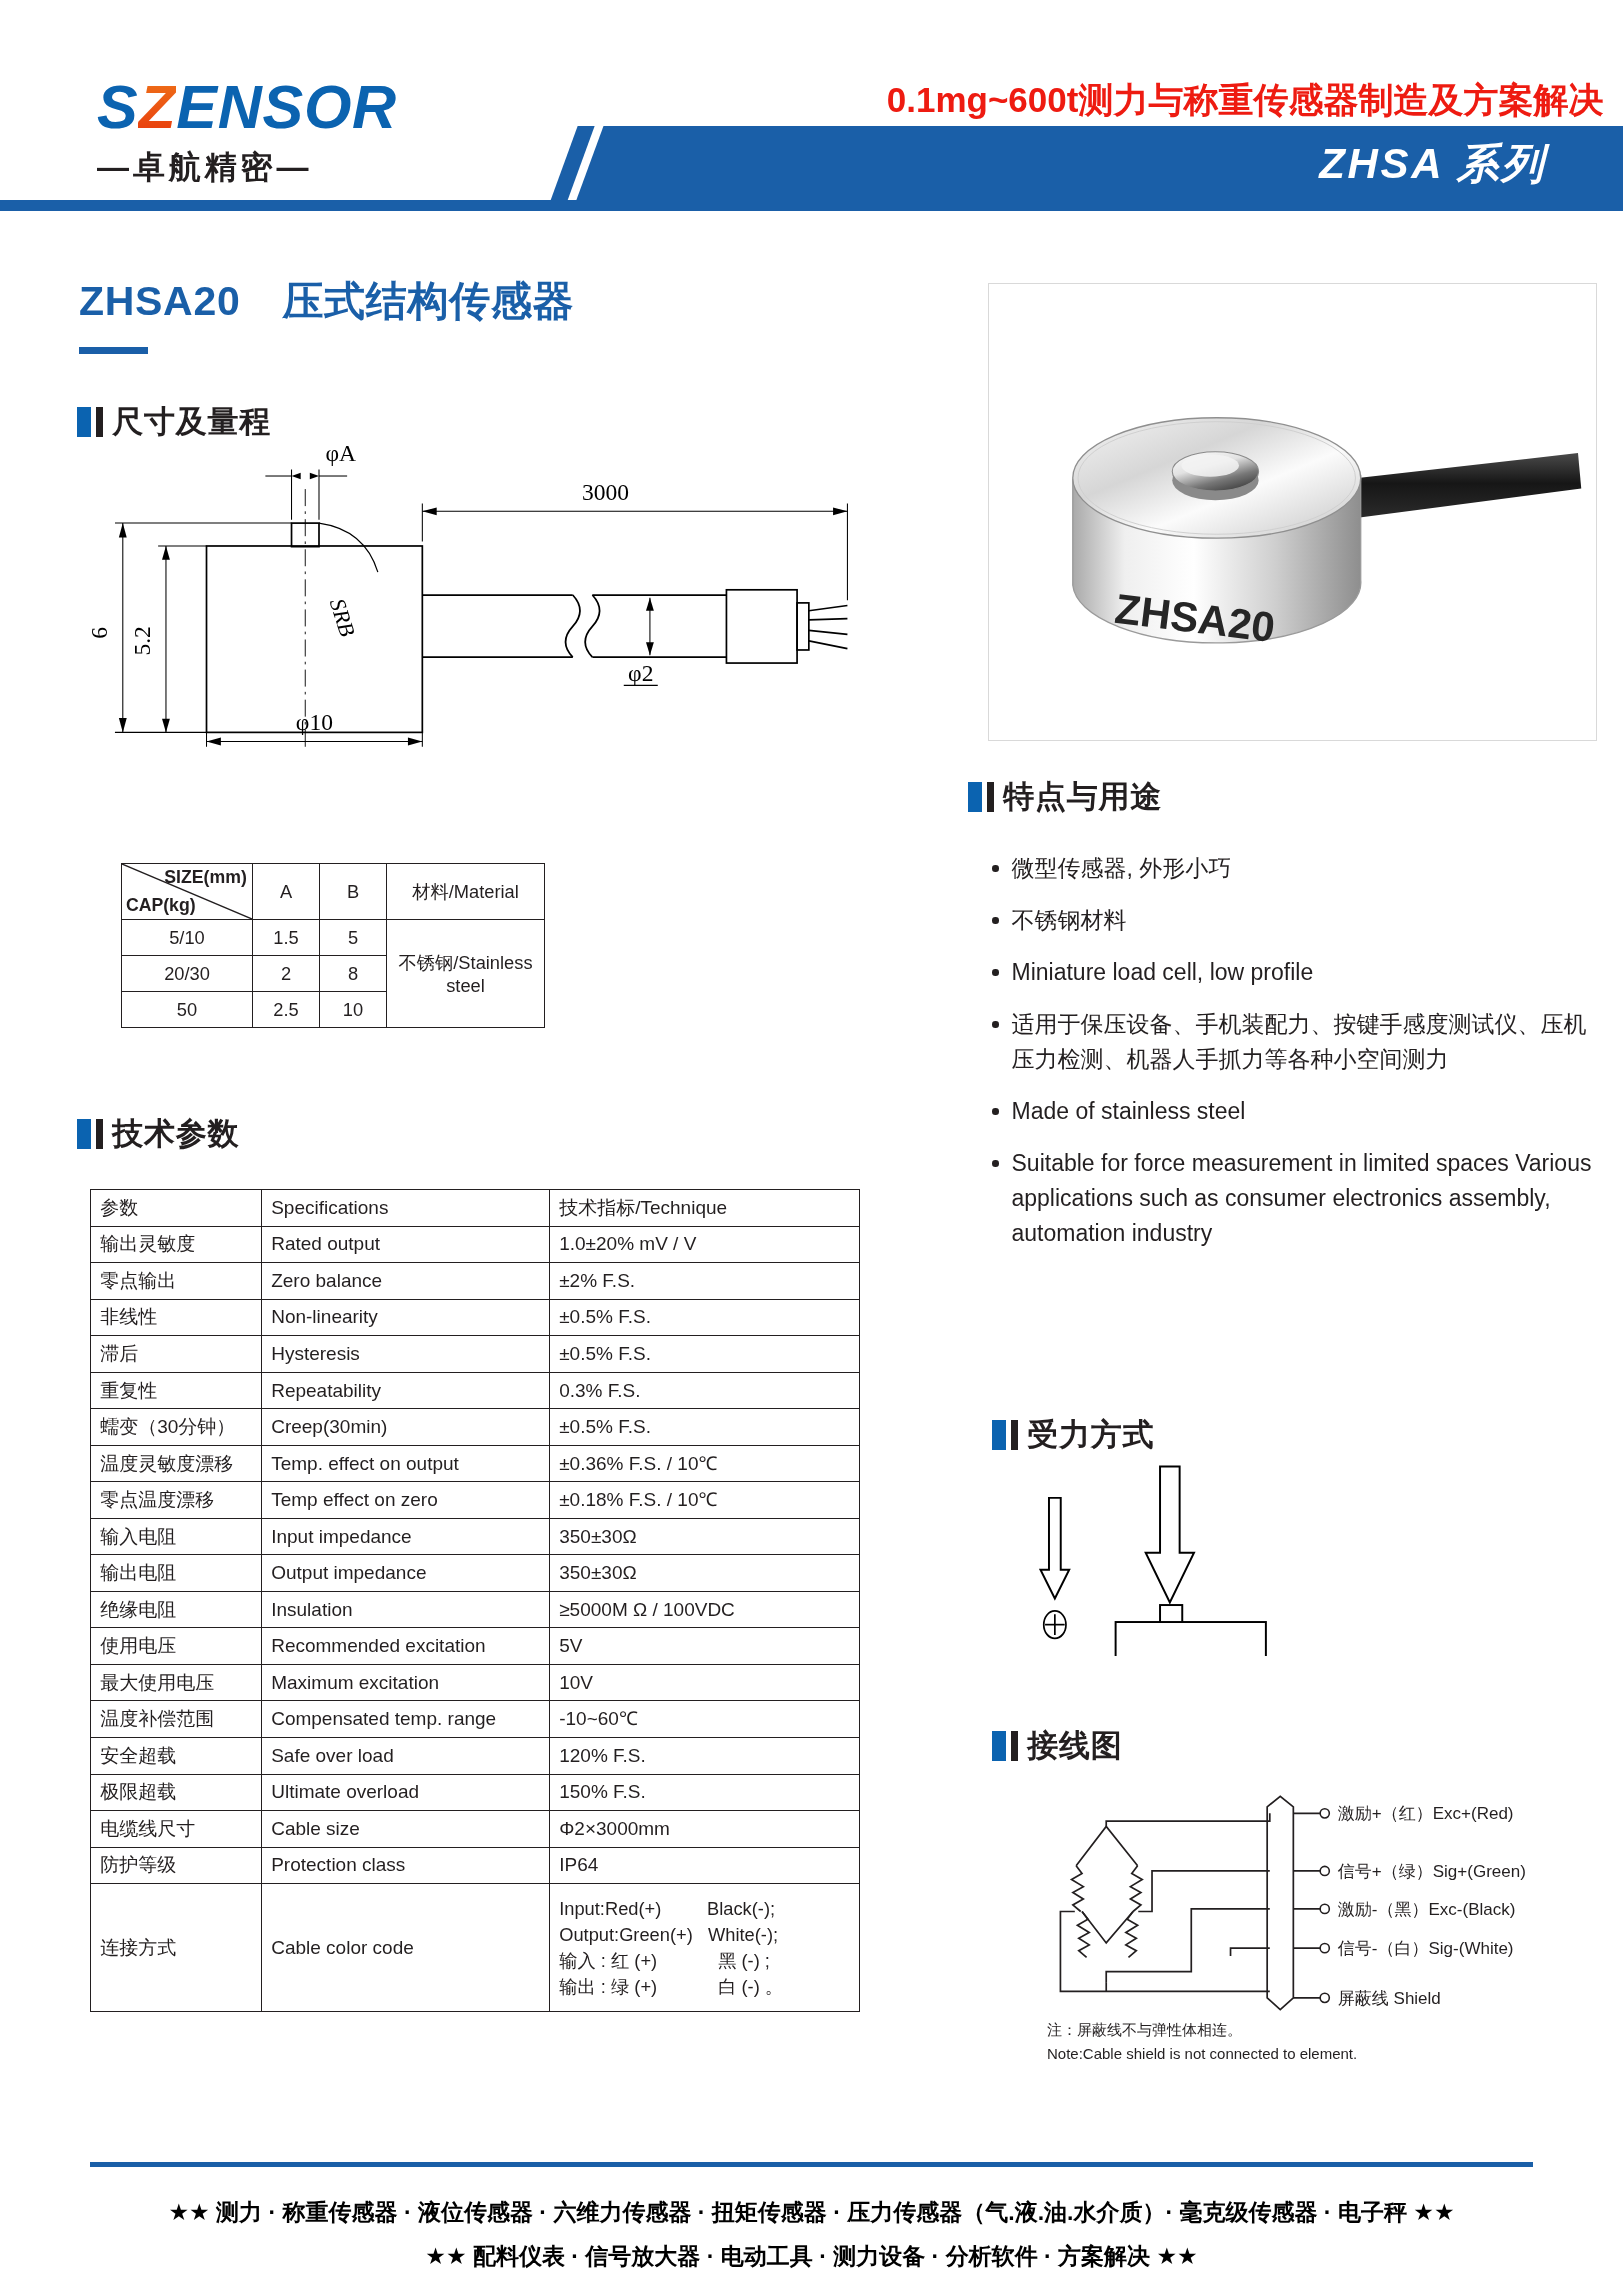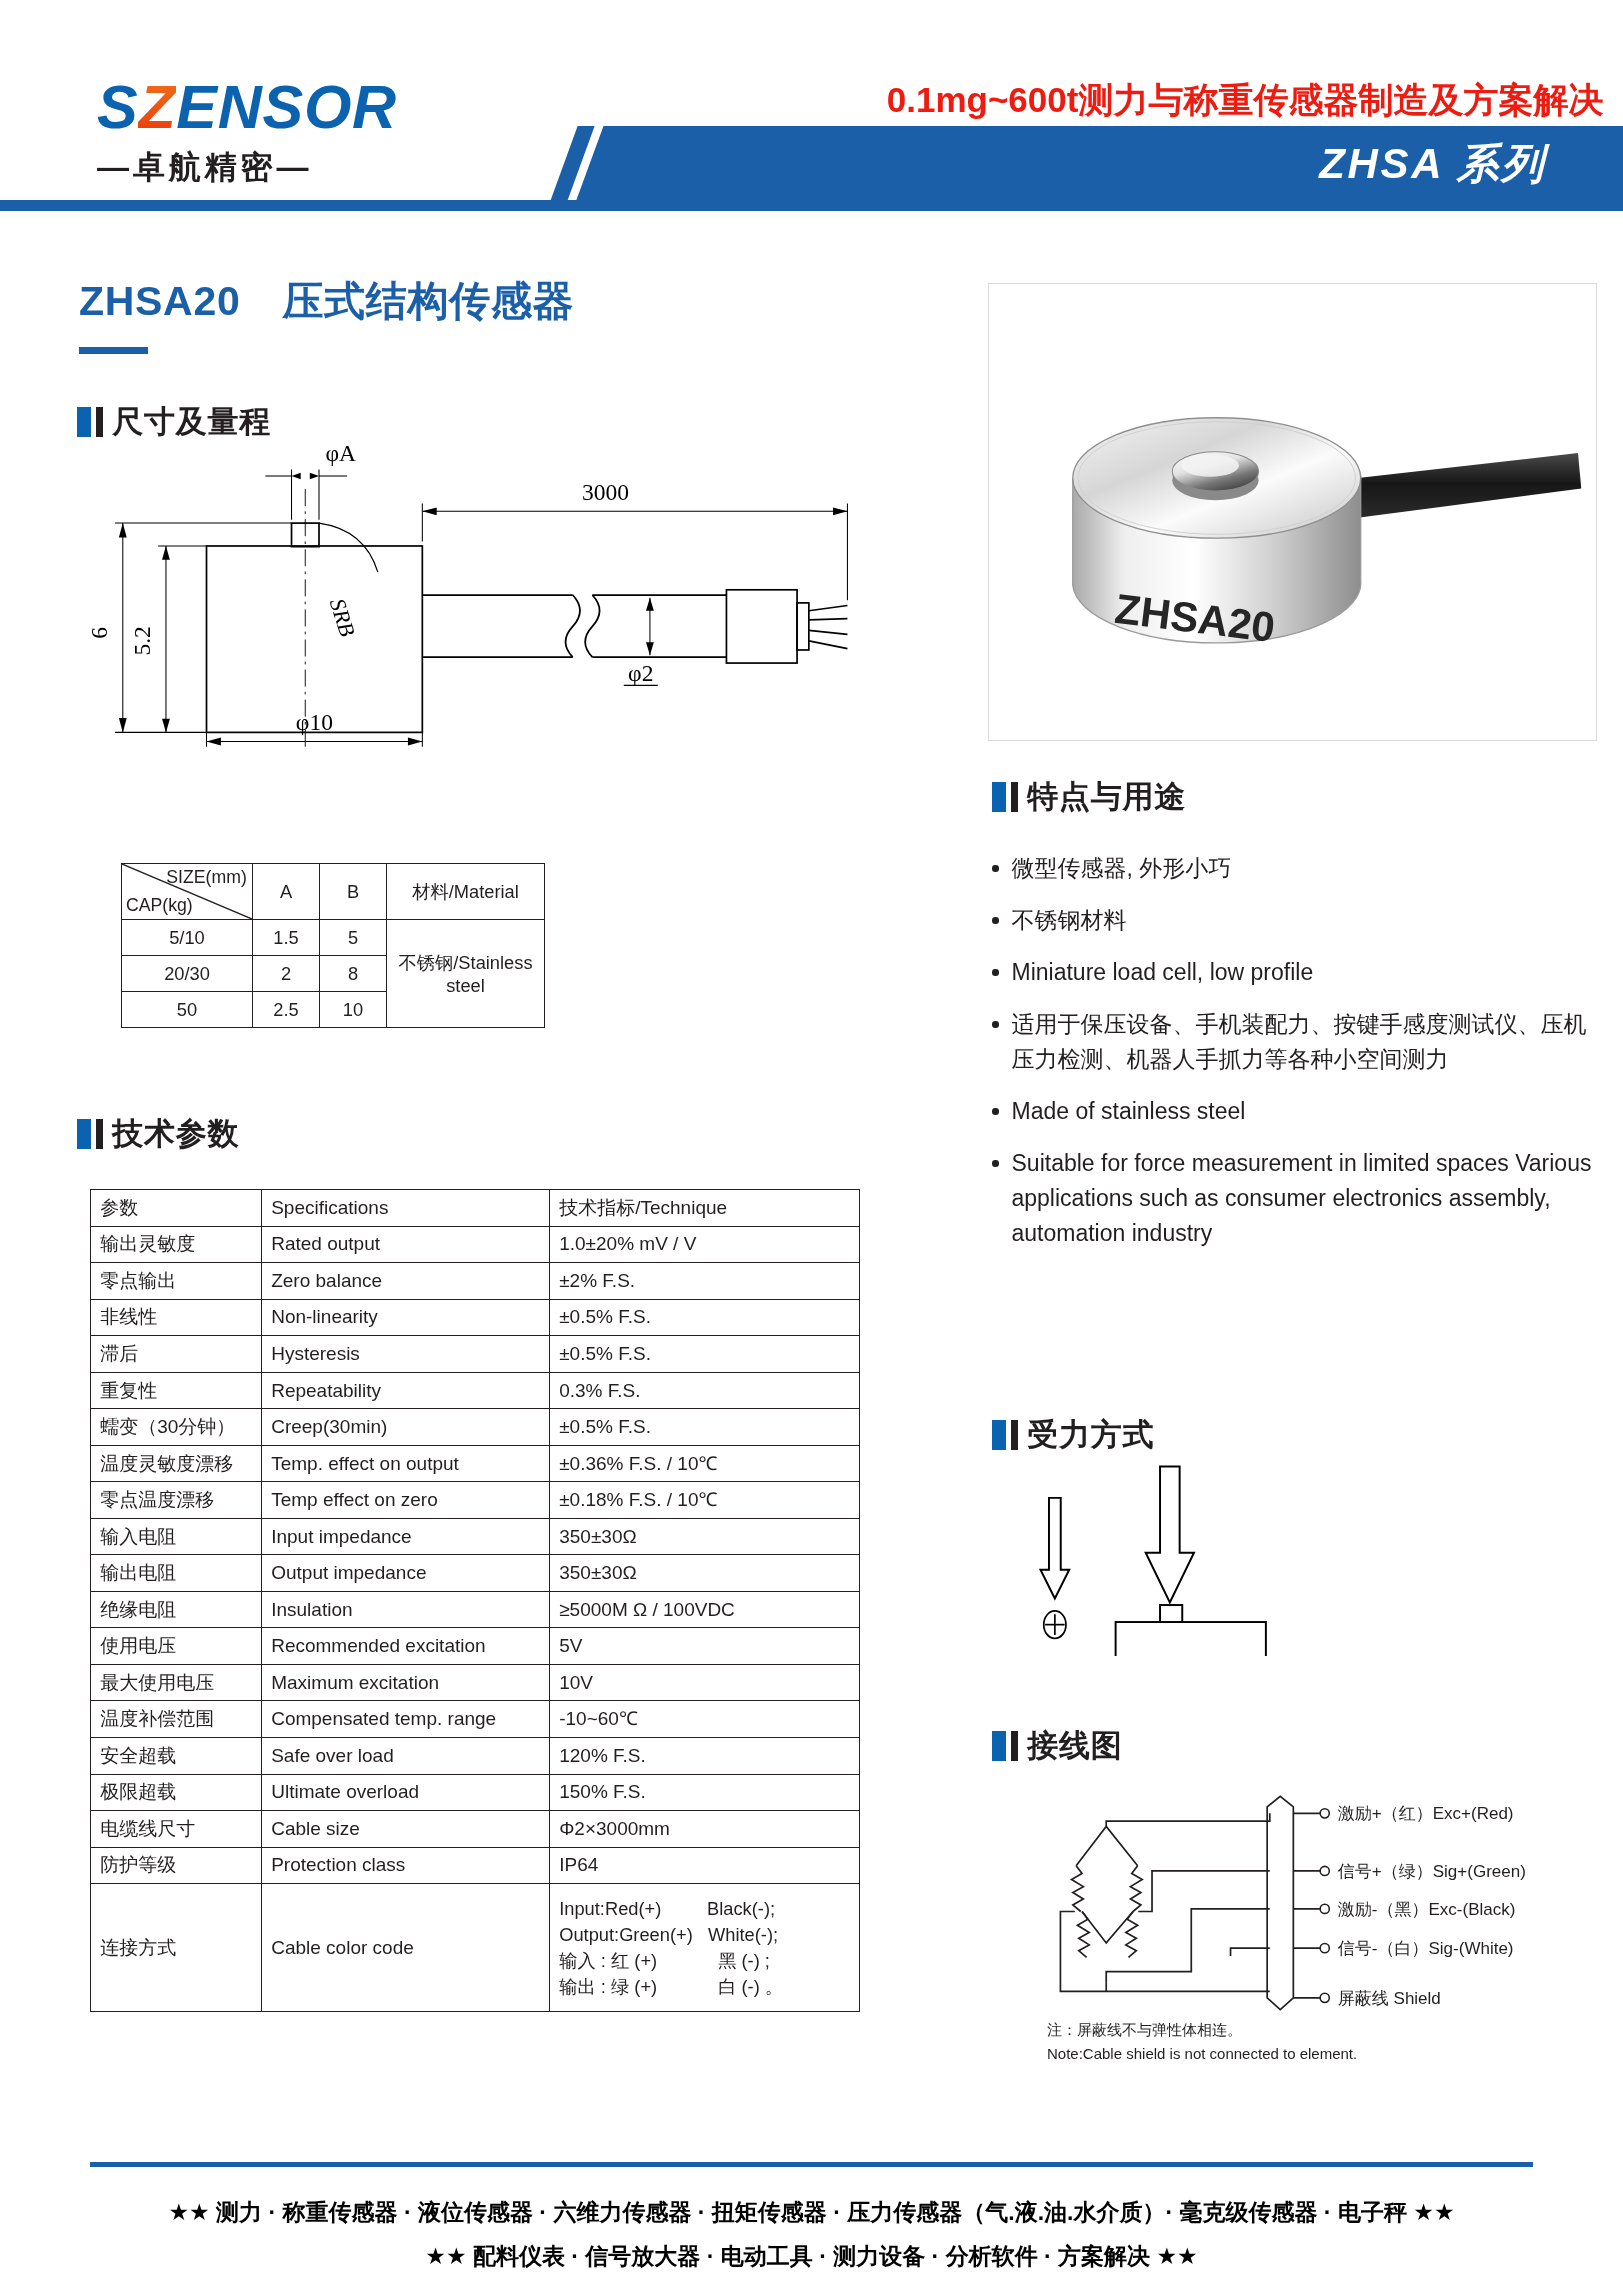--- a/index.html
+++ b/index.html
@@ -68,21 +68,21 @@
   .dim-drawing { position: absolute; left: 69px; top: 425px; width: 844px; height: 327px; }
   .dim-drawing svg { display: block; }
 
   
   .size-table { position: absolute; left: 121px; top: 863px;
                 border-collapse: collapse; }
   .size-table td, .size-table th {
      border: 1.3px solid #231f20; font-size: 18.3px; font-weight: 400;
      color: #231f20; text-align: center; padding: 6.5px 3.9px;
      font-family: "Liberation Sans", sans-serif; }
-  .size-table .corner { position: relative; width: 131px; height: 56px; padding: 0; }
+  .size-table .corner { position: relative; width: 131px; height: 56px; padding: 0; font-weight: bold; }
   .corner-inner { position: relative; width: 100%; height: 100%; }
   .corner-inner .diag { position: absolute; left: 0; top: 0; width: 100%; height: 100%; }
   .corner-inner .lbl-size { position: absolute; right: 5.2px; top: 3.3px; font-size: 17.7px; }
   .corner-inner .lbl-cap  { position: absolute; left: 3.9px; bottom: 2.6px; font-size: 17.7px; }
   .size-table .c-ab { width: 67px; }
   .size-table .c-mat { width: 158px; }
 
   
   .spec-table { position: absolute; left: 90px; top: 1189px;
                 width: 770px; border-collapse: collapse; }
@@ -425,21 +425,21 @@
     <ellipse cx="348" cy="296" rx="212" ry="86" fill="none" stroke="#cfcfcf" stroke-width="1.5"></ellipse>
 
     <ellipse cx="346" cy="300" rx="66" ry="30" fill="#8a8a8a"></ellipse>
     <ellipse cx="346" cy="286" rx="66" ry="30" fill="url(#bossG)" stroke="#8a8a8a" stroke-width="1.6"></ellipse>
     <ellipse cx="338" cy="277" rx="44" ry="17" fill="#f3f3f3" opacity="0.85"></ellipse>
 
     <text x="312" y="532" font-family="'Liberation Sans',sans-serif" font-size="64" font-weight="600" fill="#262626" text-anchor="middle" transform="rotate(7 312 532)">ZHSA20</text>
   </svg>
 </div>
 
-<div class="sec-head" style="left:992px; top:776px;">
+<div class="sec-head" style="left:968px; top:776px;">
   <span class="bar-blue"></span>
   <span class="bar-dark"></span>
   <span class="sh-text">特点与用途</span>
 </div>
 
 <div class="feat-list" id="feat-list">
     <div class="feat-item">
       <span class="feat-dot"></span>
       <span class="feat-text">微型传感器, 外形小巧</span>
     </div>

